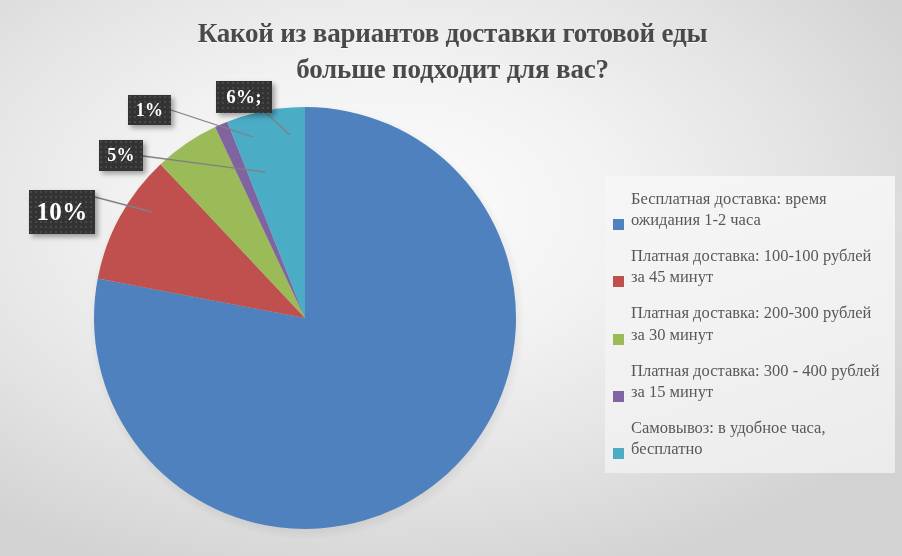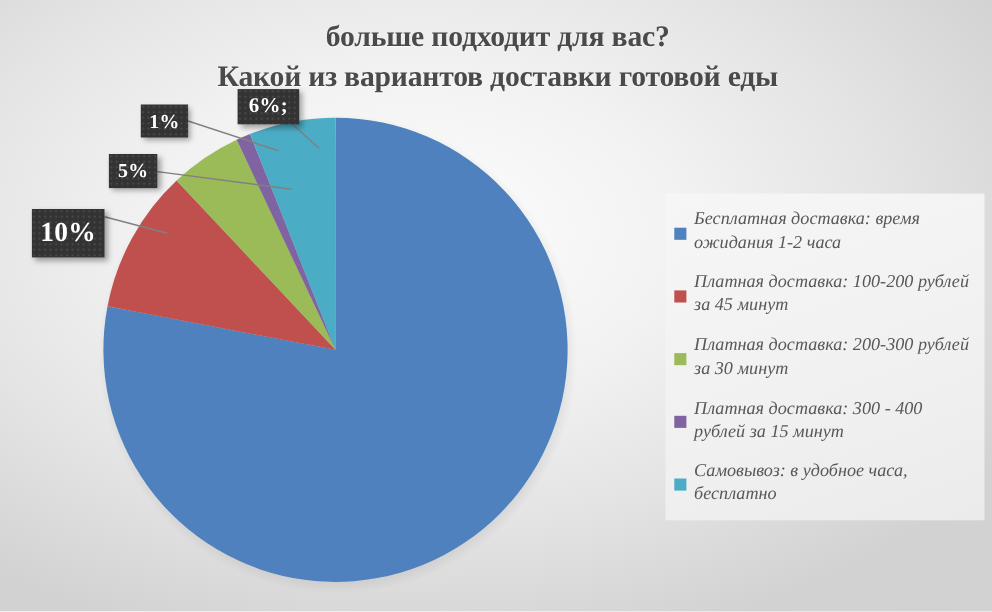--- a/index.html
+++ b/index.html
@@ -82,23 +82,22 @@
     position: absolute;
     left: 605px;
     top: 176px;
     width: 290px;
     padding: 12px 10px 12px 8px;
     background: linear-gradient(160deg, #f6f6f6 0%, #f1f1f1 55%, #ebebeb 100%);
     box-sizing: border-box;
   }
   .legend-item {
     display: flex;
-    align-items: center;
+    align-items: flex-end;
     margin-bottom: 15px;
-    font-style: italic;
   }
   .legend-item:last-child { margin-bottom: 2px; }
   .legend-swatch {
     flex: 0 0 auto;
     width: 11px;
     height: 11px;
     margin-top: 6px;
     margin-right: 7px;
   }
   .legend-label {
@@ -108,22 +107,22 @@
     color: #585858;
     max-width: 256px;
   }
 </style>
 </head>
 <body>
 
 <div id="slide">
 
   <div class="chart-title">
+    <div>Какой из вариантов доставки готовой еды</div>
     <div>больше подходит для вас?</div>
-    <div>Какой из вариантов доставки готовой еды</div>
   </div>
 
   <div id="pie-area">
     <svg id="pie-svg" width="620" height="556" viewBox="0 0 620 556">
       <defs>
         <radialGradient id="pieShadow" cx="50%" cy="50%" r="50%">
           <stop offset="82%" stop-color="#000000" stop-opacity="0.22"></stop>
           <stop offset="100%" stop-color="#000000" stop-opacity="0"></stop>
         </radialGradient>
       </defs>
@@ -149,21 +148,21 @@
     <div class="data-label dl-6">6%;</div>
   </div>
 
   <div id="legend">
       <div class="legend-item">
         <span class="legend-swatch" style="background: rgb(78, 129, 189);"></span>
         <span class="legend-label">Бесплатная доставка: время ожидания 1-2 часа</span>
       </div>
       <div class="legend-item">
         <span class="legend-swatch" style="background: rgb(192, 80, 77);"></span>
-        <span class="legend-label">Платная доставка: 100-200 рублей за 45 минут</span>
+        <span class="legend-label">Платная доставка: 100-100 рублей за 45 минут</span>
       </div>
       <div class="legend-item">
         <span class="legend-swatch" style="background: rgb(155, 187, 89);"></span>
         <span class="legend-label">Платная доставка: 200-300 рублей за 30 минут</span>
       </div>
       <div class="legend-item">
         <span class="legend-swatch" style="background: rgb(128, 100, 162);"></span>
         <span class="legend-label">Платная доставка: 300 - 400 рублей за 15 минут</span>
       </div>
       <div class="legend-item">

